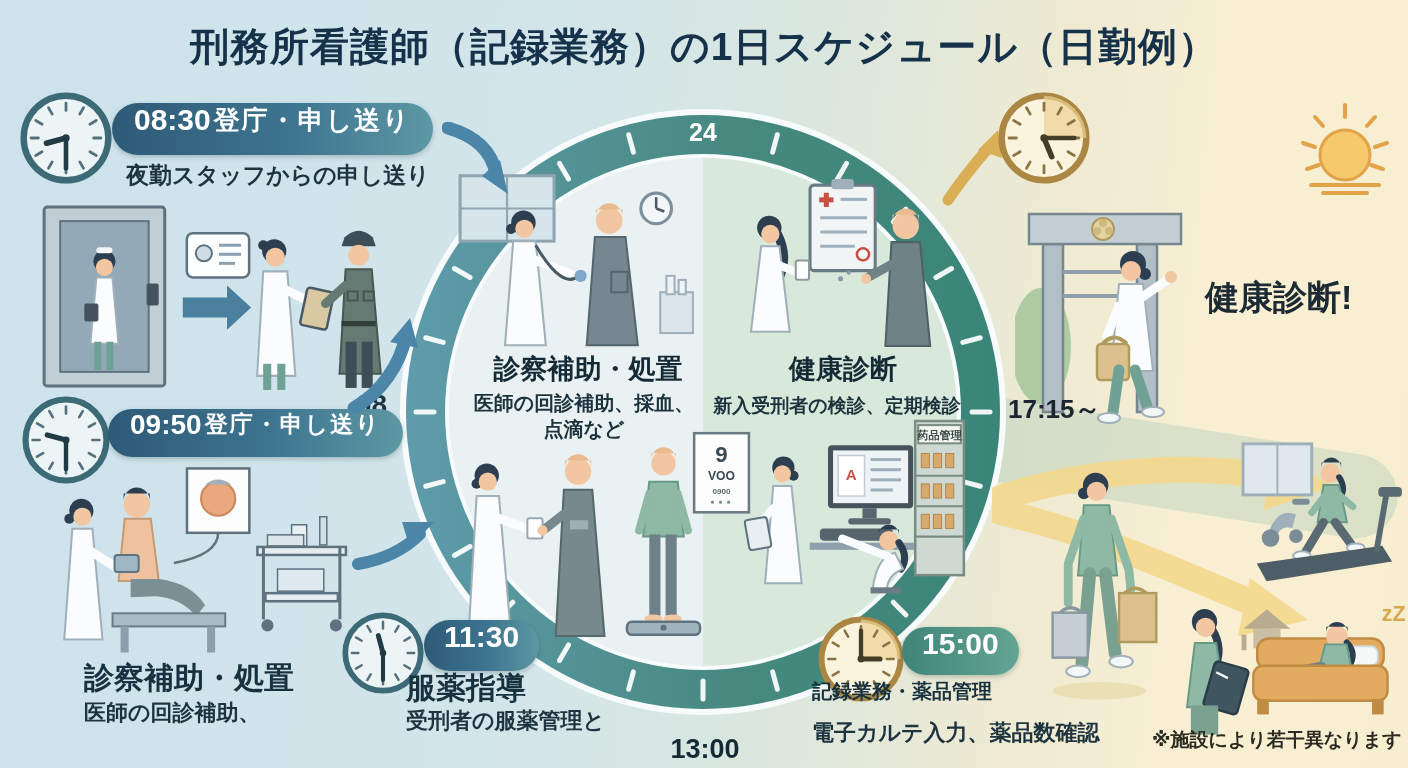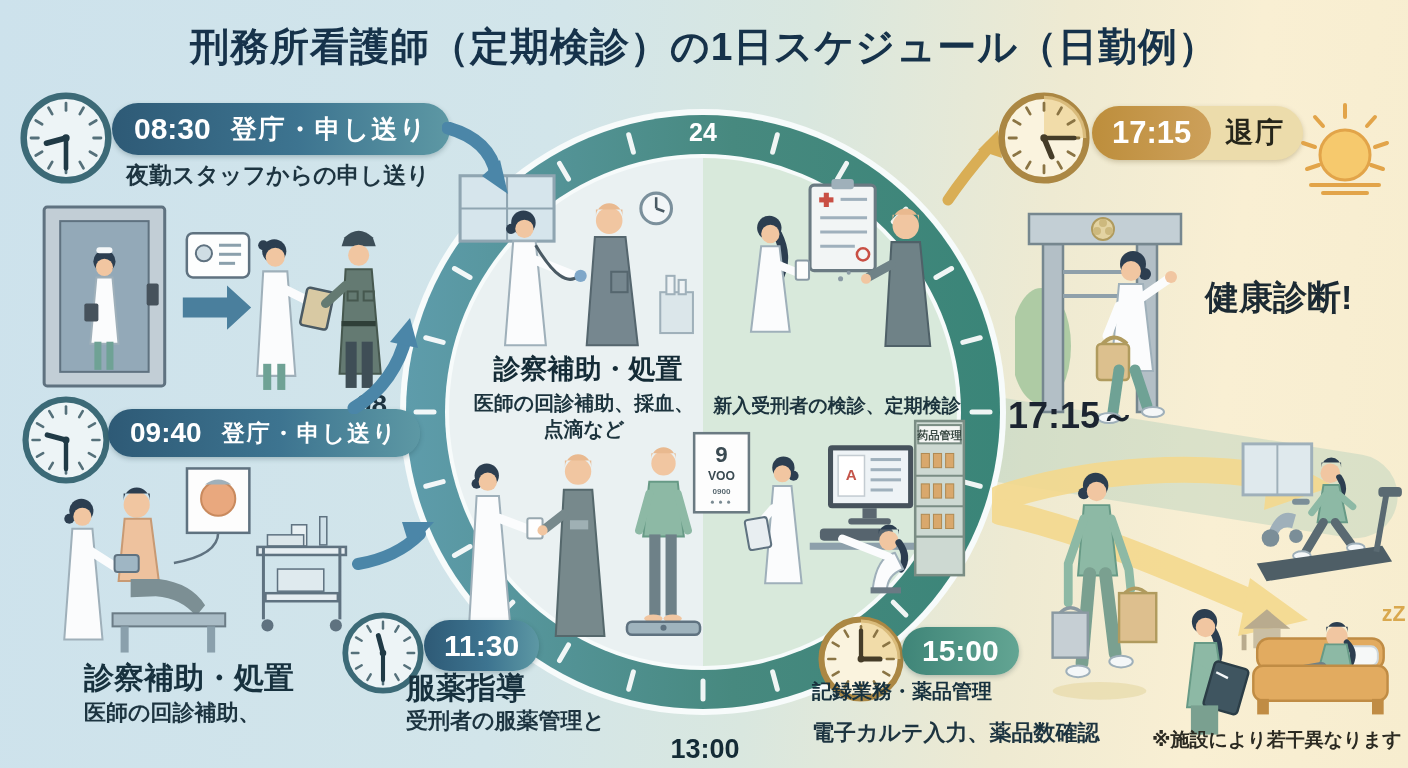--- a/index.html
+++ b/index.html
@@ -8,21 +8,21 @@
     font-family:"Liberation Sans","DejaVu Sans",sans-serif;
     background:linear-gradient(96deg,#cde2ec 0%,#d2e5ea 38%,#d9e7df 55%,#eeeAd2 72%,#f9efd3 85%,#f7edcf 100%);
   }
   .abs{position:absolute;}
   .title{
     left:0;right:0;top:20px;text-align:center;
     font-size:39px;font-weight:800;color:#16324a;letter-spacing:1px;
   }
   
   .pill{
-    display:flex;align-items:center;gap:20px;height:52px;border-radius:28px;
+    display:flex;gap:3px;height:52px;border-radius:28px;
     padding:0 22px;color:#fff;white-space:nowrap;
     background:linear-gradient(90deg,#2e5a76 0%,#3d7490 55%,#5d98a4 100%);
     box-shadow:0 2px 5px rgba(20,50,60,.25);
   }
   .pill .t{font-size:30px;font-weight:800;}
   .pill .l{font-size:26px;font-weight:800;letter-spacing:2px;}
   .pill.small .t{font-size:28px;}
   .pill.small .l{font-size:23px;}
   .pill-green{background:linear-gradient(90deg,#3f8578 0%,#63a593 100%);}
   .pill-gold{
@@ -48,21 +48,21 @@
   .cicon.gold .cticks line{stroke:#8a7444;}
   .fig-shadow{fill:#e9dcae;opacity:.8;}
 </style>
 </head>
 <body>
 
 <div class="stage">
 
   <div class="abs" style="left:930px;top:424px;width:470px;height:84px;background:rgba(163,201,182,.35);border-radius:44px;transform:rotate(9deg);"></div>
 
-  <div class="abs title">刑務所看護師（定期検診）の1日スケジュール（日勤例）</div>
+  <div class="abs title">刑務所看護師（記録業務）の1日スケジュール（日勤例）</div>
 
   <div class="abs clock-wrap">
     <svg width="610" height="610" viewBox="0 0 610 610">
       <defs>
         <linearGradient id="ringGrad" x1="0" y1="0" x2="1" y2="0">
           <stop offset="0" stop-color="#5e9cab"></stop>
             <stop offset="0.55" stop-color="#47897f"></stop>
             <stop offset="1" stop-color="#3a8578"></stop>
         </linearGradient>
       </defs>
@@ -230,20 +230,21 @@
       <path d="M206,122 q10,14 2,26" stroke="#2c3e50" stroke-width="7" fill="none" stroke-linecap="round"></path>
       <path d="M180,168 q4,-32 22,-36 l8,16 q-16,6 -16,22 z" fill="#fbfcfd" stroke="#9fb0ba" stroke-width="2"></path>
       <path d="M196,136 L150,118" stroke="#fbfcfd" stroke-width="8" stroke-linecap="round"></path>
       <rect x="178" y="166" width="30" height="6" fill="#6b7a84"></rect>
     </svg>
 
     
     <div class="abs zone-head" style="left:40px;top:244px;width:300px;">診察補助・処置</div>
     <div class="abs zone-desc" style="left:26px;top:284px;width:320px;">医師の回診補助、採血、</div>
     <div class="abs zone-desc" style="left:26px;top:310px;width:320px;">点滴など</div>
+    <div class="abs zone-head" style="left:330px;top:244px;width:230px;">健康診断</div>
     <div class="abs zone-desc" style="left:294px;top:287px;width:290px;font-size:19px;">新入受刑者の検診、定期検診</div>
   </div>
 
   <div class="abs" style="left:356px;top:389px;font-size:28px;font-weight:800;color:#1d333f;">08</div>
   <div class="abs" style="left:650px;top:734px;width:110px;text-align:center;font-size:27px;font-weight:800;color:#142b36;">13:00</div>
 
   <svg class="abs cicon" style="left:20px;top:92px;" width="92" height="92" viewBox="0 0 100 100">
     <circle cx="50" cy="50" r="46" fill="#edf4f6" stroke="#3c6a77" stroke-width="7"></circle>
     <g class="cticks">
         <line x1="50" y1="12" x2="50" y2="20" transform="rotate(0 50 50)"></line>
@@ -323,21 +324,21 @@
         <line x1="50" y1="12" x2="50" y2="20" transform="rotate(240 50 50)"></line>
         <line x1="50" y1="12" x2="50" y2="20" transform="rotate(270 50 50)"></line>
         <line x1="50" y1="12" x2="50" y2="20" transform="rotate(300 50 50)"></line>
         <line x1="50" y1="12" x2="50" y2="20" transform="rotate(330 50 50)"></line>
       </g>
     <line x1="50" y1="50" x2="50" y2="28" stroke="#203a46" stroke-width="6" stroke-linecap="round" transform="rotate(285 50 50)"></line>
     <line x1="50" y1="50" x2="50" y2="17" stroke="#203a46" stroke-width="5" stroke-linecap="round" transform="rotate(180 50 50)"></line>
     <circle cx="50" cy="50" r="4" fill="#203a46"></circle>
   </svg>
   <div class="abs pill small" style="left:108px;top:409px;height:48px;">
-    <span class="t">09:40</span>
+    <span class="t">09:50</span>
     <span class="l">登庁・申し送り</span>
   </div>
 
   <svg class="abs" style="left:18px;top:460px;" width="342" height="202" viewBox="0 0 340 200">
     <rect x="168" y="8" width="62" height="64" fill="#fdfdfd" stroke="#5f7280" stroke-width="2.5"></rect>
     <circle cx="199" cy="38" r="17" fill="#e9a87e" stroke="#c98a5e" stroke-width="2"></circle>
     <path d="M186,24 q13,-10 26,0" fill="#9fb0ba"></path>
     <path d="M199,72 q0,22 -44,30" stroke="#5f7280" stroke-width="2.5" fill="none"></path>
     <circle cx="63" cy="50" r="12" fill="#2c3e50"></circle>
       <circle cx="51" cy="58" r="5" fill="#2c3e50"></circle>
@@ -448,24 +449,20 @@
         <line x1="50" y1="12" x2="50" y2="20" transform="rotate(210 50 50)"></line>
         <line x1="50" y1="12" x2="50" y2="20" transform="rotate(240 50 50)"></line>
         <line x1="50" y1="12" x2="50" y2="20" transform="rotate(270 50 50)"></line>
         <line x1="50" y1="12" x2="50" y2="20" transform="rotate(300 50 50)"></line>
         <line x1="50" y1="12" x2="50" y2="20" transform="rotate(330 50 50)"></line>
       </g>
     <line x1="50" y1="50" x2="50" y2="28" stroke="#453c28" stroke-width="6" stroke-linecap="round" transform="rotate(157.5 50 50)"></line>
     <line x1="50" y1="50" x2="50" y2="17" stroke="#453c28" stroke-width="5" stroke-linecap="round" transform="rotate(90 50 50)"></line>
     <circle cx="50" cy="50" r="4" fill="#453c28"></circle>
   </svg>
-  <div class="abs pill-gold" style="left:1092px;top:106px;">
-    <span class="seg-time">17:15</span>
-    <span class="seg-label">退庁</span>
-  </div>
   <svg class="abs" style="left:1293px;top:95px;" width="105" height="105" viewBox="0 0 105 105">
     <g stroke="#e2a449" stroke-width="4" stroke-linecap="round">
       <line x1="52" y1="10" x2="52" y2="22"></line>
       <line x1="22" y1="22" x2="30" y2="31"></line>
       <line x1="82" y1="22" x2="74" y2="31"></line>
       <line x1="10" y1="48" x2="22" y2="52"></line>
       <line x1="94" y1="48" x2="82" y2="52"></line>
       <line x1="14" y1="74" x2="26" y2="70"></line>
       <line x1="90" y1="74" x2="78" y2="70"></line>
     </g>
@@ -495,21 +492,21 @@
     <path d="M86,160 q12,-16 26,-2" stroke="#b09b5e" stroke-width="4" fill="none"></path>
     <rect x="82" y="158" width="32" height="36" rx="4" fill="#dcc08e" stroke="#b09b5e" stroke-width="2.5"></rect>
     <path d="M104,184 L98,226" stroke="#6fa295" stroke-width="11" stroke-linecap="round"></path>
     <path d="M120,184 L132,220" stroke="#6fa295" stroke-width="11" stroke-linecap="round"></path>
     <ellipse cx="94" cy="232" rx="11" ry="5" fill="#f4f7f8" stroke="#9fb0ba" stroke-width="2"></ellipse>
     <ellipse cx="138" cy="226" rx="11" ry="5" fill="#f4f7f8" stroke="#9fb0ba" stroke-width="2"></ellipse>
   </svg>
 
   <div class="abs heading" style="left:1205px;top:275px;font-size:34px;color:#1c2a33;">健康診断!</div>
 
-  <div class="abs heading" style="left:1008px;top:392px;font-size:36px;color:#1b2430;">17:15～</div>
+  <div class="abs heading" style="left:1008px;top:392px;font-size:26px;color:#1b2430;">17:15～</div>
 
   <svg class="abs" style="left:992px;top:428px;" width="390" height="215" viewBox="0 0 390 215">
     <g opacity="0.9">
       <path d="M8,70 C100,40 210,34 296,52" stroke="#f4d98e" stroke-width="26" fill="none" stroke-linecap="round"></path>
       <polygon points="278,24 342,58 272,82" fill="#f4d98e"></polygon>
       <path d="M8,84 C100,104 196,148 272,180" stroke="#f4d98e" stroke-width="26" fill="none" stroke-linecap="round"></path>
       <polygon points="258,150 316,192 246,208" fill="#f4d98e"></polygon>
     </g>
   </svg>
 

